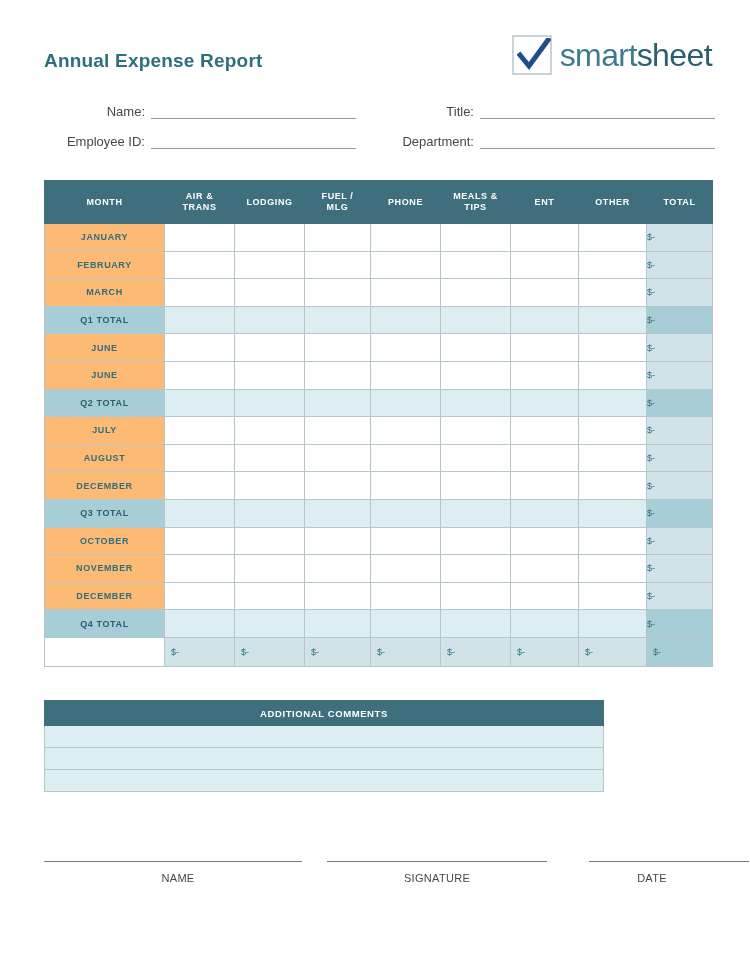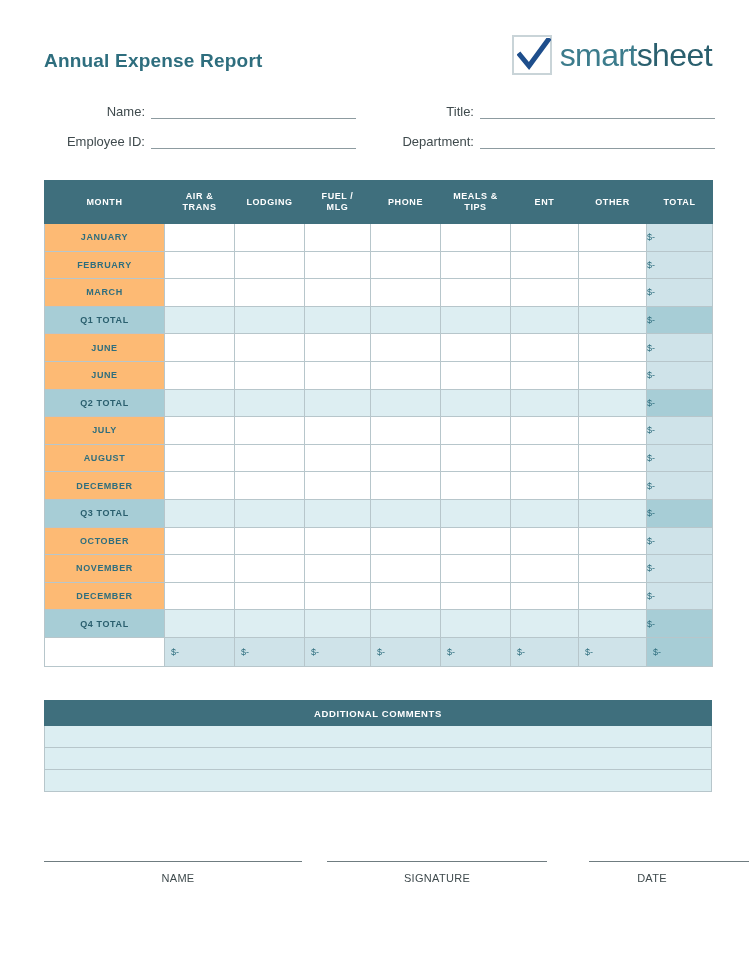--- a/index.html
+++ b/index.html
@@ -187,21 +187,21 @@
   }
   tr.grand td.total {
     background: #a7cdd6;
   }
 
   
   .comments {
     position: absolute;
     left: 44px;
     top: 700px;
-    width: 668px;
+    width: 560px;
   }
   .comments-head {
     background: #3f6f7d;
     color: #ffffff;
     font-size: 9.5px;
     font-weight: bold;
     letter-spacing: 0.6px;
     text-align: center;
     height: 26px;
     line-height: 26px;

